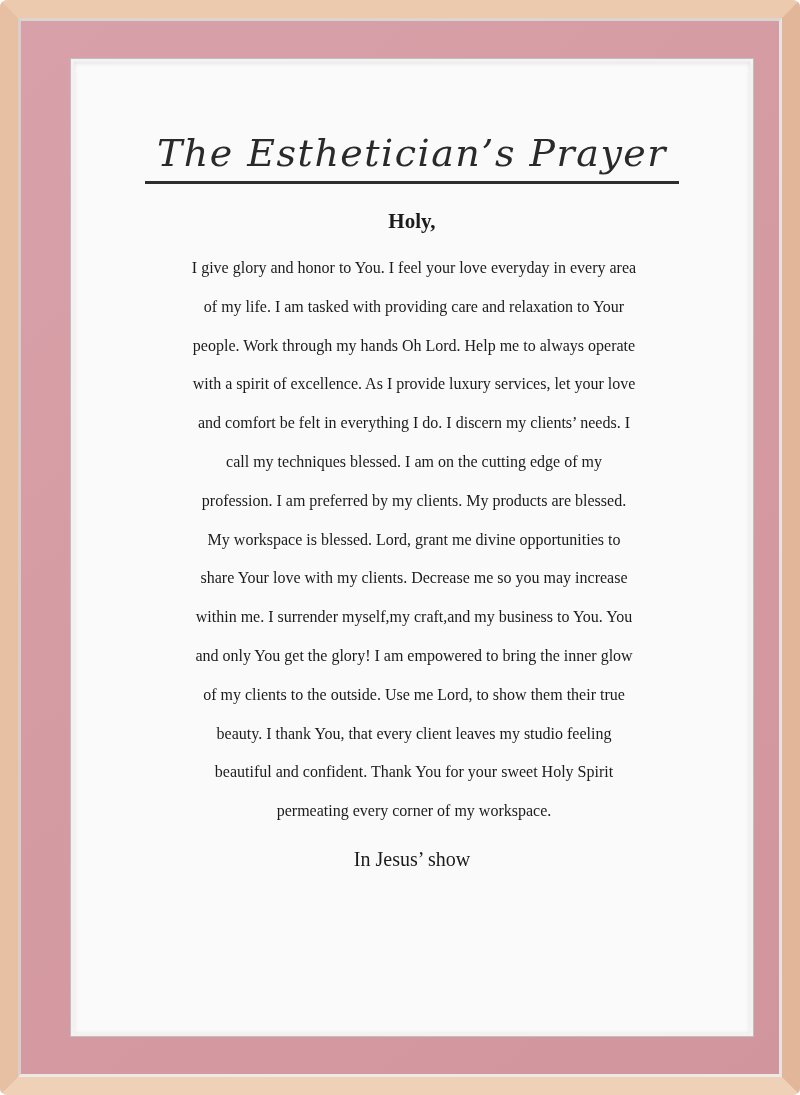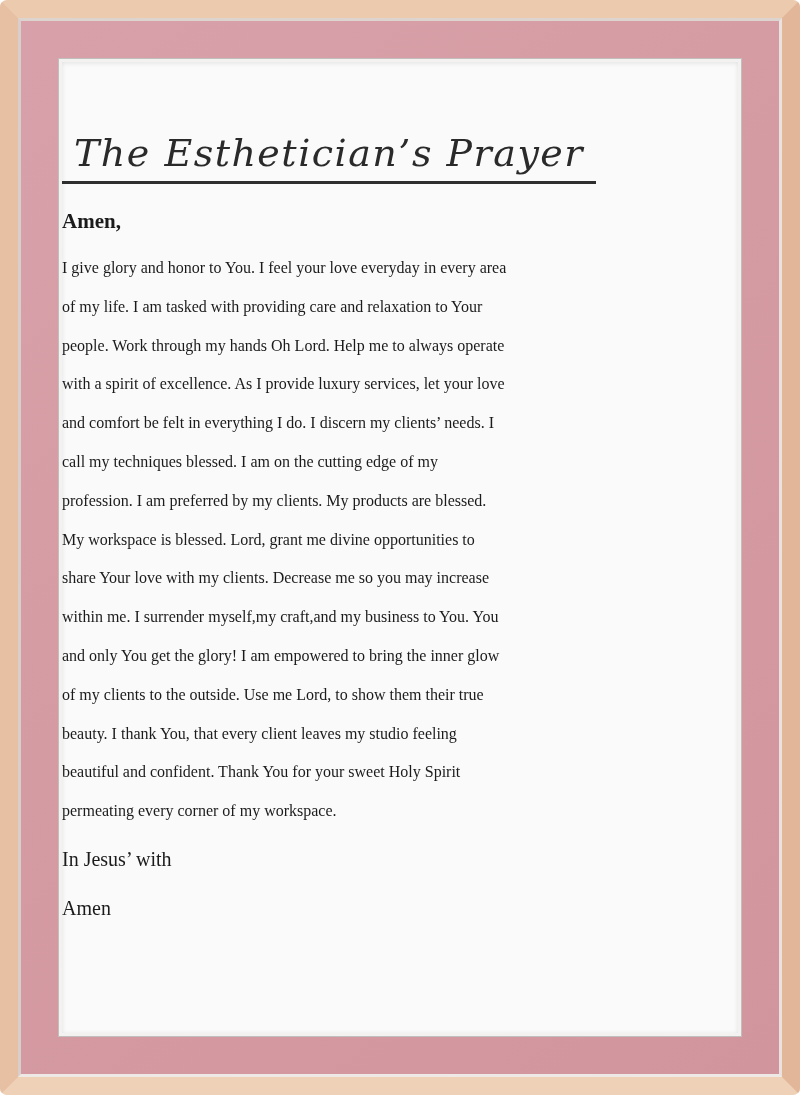--- a/index.html
+++ b/index.html
@@ -40,22 +40,24 @@
     background: linear-gradient(140deg, #d8a1a9 0%, #d59ba3 45%, #d1959d 100%);
   }
 
   .paper {
     box-sizing: border-box;
     width: 100%;
     height: 100%;
     background: #fbfafa;
     border: 3px solid #f4f2f1;
     box-shadow: 0 0 0 1px #c2bebd, inset 0 1px 5px rgba(0,0,0,0.10);
+    text-align: center;
     overflow: hidden;
     color: #1b1b1b;
+    margin-left: 12px;
   }
 
   
   .title-wrap {
     margin-top: 68px;
   }
   .title {
     display: inline-block;
     margin: 0;
     font-family: "DejaVu Serif", serif;
@@ -98,38 +100,37 @@
 
 <div class="frame">
   <div class="fillet">
     <div class="mat">
       <div class="paper">
 
         <div class="title-wrap">
           <h1 class="title">The Esthetician’s Prayer</h1>
         </div>
 
-        <div class="salutation">Amen,</div>
+        <div class="salutation">Holy,</div>
 
         <div class="body-text">I give glory and honor to You. I feel your love everyday in every area
 of my life. I am tasked with providing care and relaxation to Your
 people. Work through my hands Oh Lord. Help me to always operate
 with a spirit of excellence. As I provide luxury services, let your love
 and comfort be felt in everything I do. I discern my clients’ needs. I
 call my techniques blessed. I am on the cutting edge of my
 profession. I am preferred by my clients. My products are blessed.
 My workspace is blessed. Lord, grant me divine opportunities to
 share Your love with my clients. Decrease me so you may increase
 within me. I surrender myself,my craft,and my business to You. You
 and only You get the glory! I am empowered to bring the inner glow
 of my clients to the outside. Use me Lord, to show them their true
 beauty. I thank You, that every client leaves my studio feeling
 beautiful and confident. Thank You for your sweet Holy Spirit
 permeating every corner of my workspace.</div>
 
-        <div class="closing">In Jesus’ with</div>
+        <div class="closing">In Jesus’ show</div>
 
-        <div class="closing amen">Amen</div>
 
       </div>
     </div>
   </div>
 </div>
 
 </body></html>

